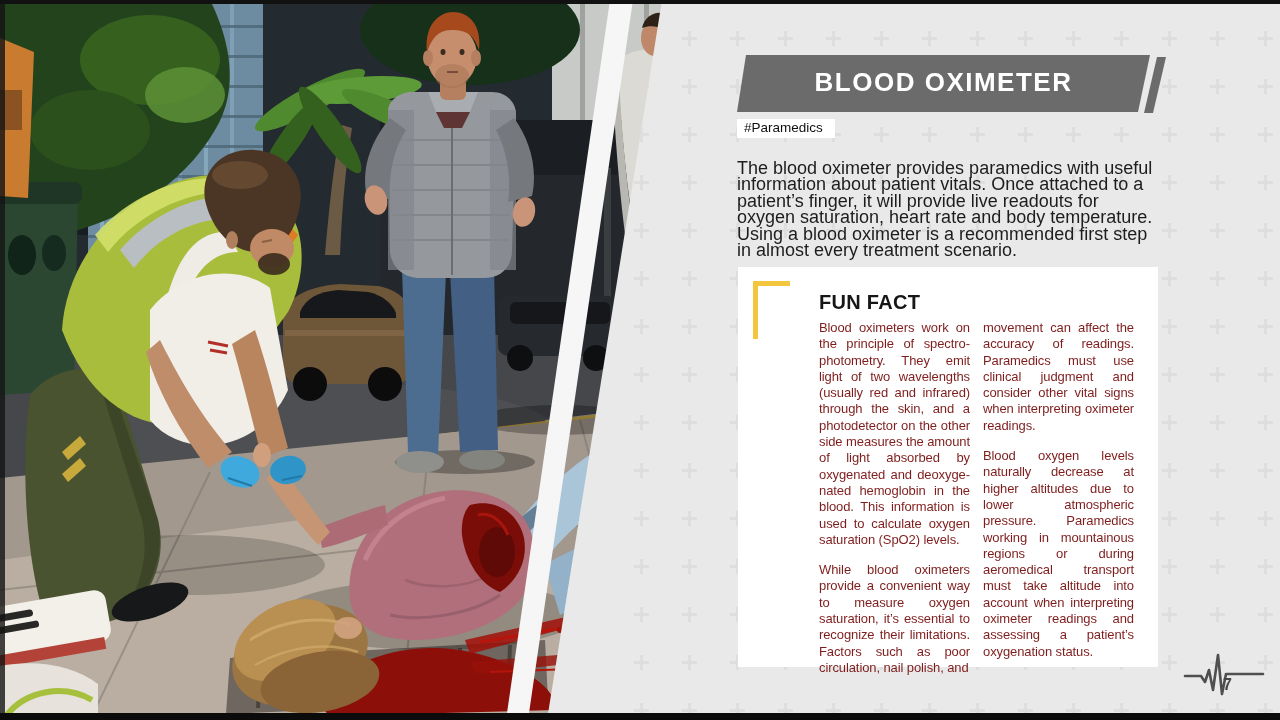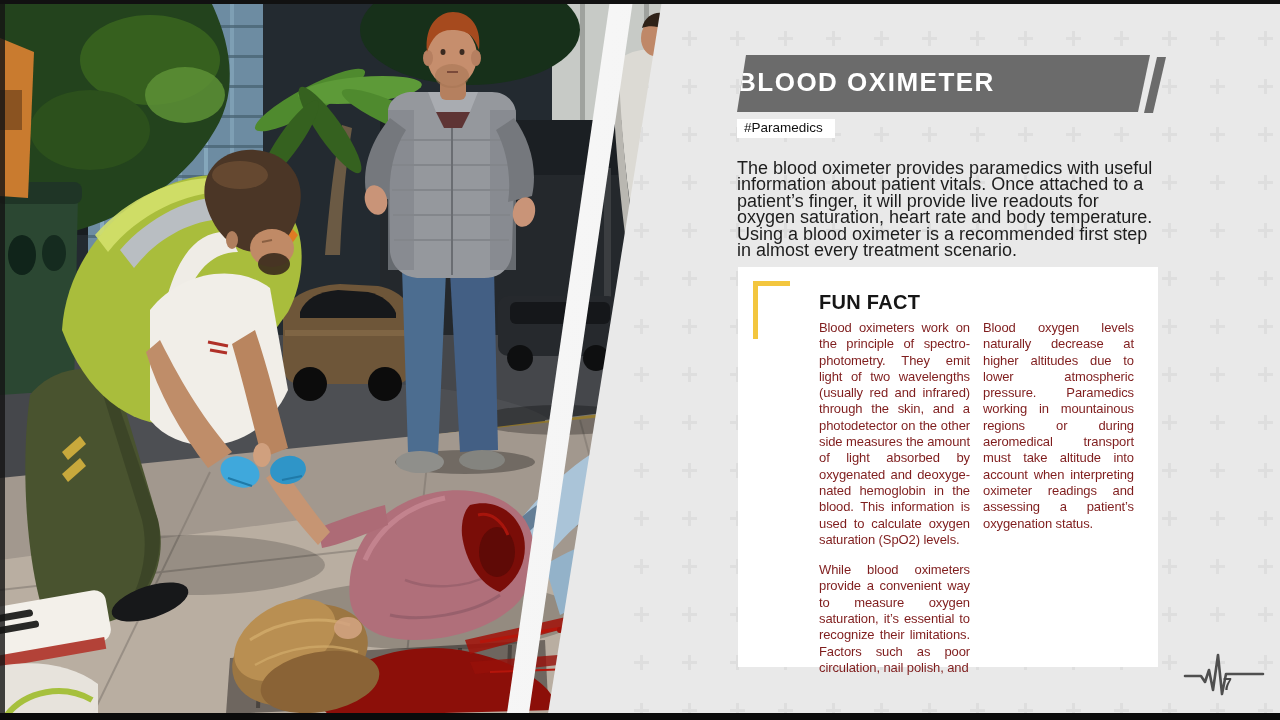--- a/index.html
+++ b/index.html
@@ -20,21 +20,21 @@
   .page { position:absolute; left:0; top:0; width:1280px; height:720px;
     clip-path:polygon(662px 0, 1280px 0, 1280px 720px, 547px 720px);
     background:#e9e9e9; }
   .plus-layer { position:absolute; inset:0; }
   .plus { position:absolute; width:15px; height:15px; }
   .plus::before { content:""; position:absolute; left:0; top:6px; width:15px; height:3px; background:#dedede; }
   .plus::after  { content:""; position:absolute; left:6px; top:0; width:3px; height:15px; background:#dedede; }
 
   .banner { position:absolute; left:737px; top:55px; width:413px; height:57px;
     background:#6b6b6b; clip-path:polygon(9px 0, 413px 0, 401px 100%, 0 100%);
-    display:flex; align-items:center; justify-content:flex-start; }
+    display:flex; align-items:center; justify-content:center; }
   .banner h1 { color:#fff; font-size:26px; font-weight:bold; letter-spacing:1.5px; padding-bottom:2px; }
   .banner-stripe { position:absolute; left:1144px; top:57px; width:22px; height:56px;
     background:#6b6b6b; clip-path:polygon(13px 0, 22px 0, 9px 100%, 0 100%); }
 
   .tag { position:absolute; left:737px; top:119px; background:#ffffff; color:#101010;
     font-size:13.5px; line-height:18px; padding:0 12px 1px 7px; }
 
   .intro { position:absolute; left:737px; top:160px; width:420px;
     font-size:18px; line-height:16.4px; color:#1d1d1d; }
 
@@ -511,20 +511,21 @@
     <div class="funfact">
       <div class="bracket-h"></div>
       <div class="bracket-v"></div>
       <h2>FUN FACT</h2>
       <div class="cols">
         <div class="col">
           <p>Blood oximeters work on the principle of spectro­photometry. They emit light of two wavelengths (usually red and infrared) through the skin, and a photodetector on the other side measures the amount of light absorbed by oxygenated and deoxyge­nated hemoglobin in the blood. This information is used to calculate oxygen saturation (SpO2) levels.</p>
           <p>While blood oximeters provide a convenient way to measure oxygen saturation, it’s essen­tial to recognize their limita­tions. Factors such as poor circulation, nail polish, and</p>
         </div>
         <div class="col">
+          <p>movement can affect the accuracy of readings. Paramedics must use clinical judgment and consider other vital signs when interpreting oximeter readings.</p>
           <p>Blood oxygen levels naturally decrease at higher altitudes due to lower atmospheric pressure. Paramedics working in mountainous regions or during aeromedical trans­port must take altitude into account when interpreting oximeter readings and assessing a patient’s oxygenation status.</p>
         </div>
       </div>
     </div>
 
     <div class="footer">
       <svg width="84" height="54" viewBox="0 0 84 54">
         <path d="M2,26 L18,26 L22,32 L26,20 L30,40 L35,5 L39,44 L43,24 L80,24" fill="none" stroke="#4f4f4f" stroke-width="2.6" stroke-linejoin="round" stroke-linecap="round"></path>
       </svg>
       <span class="page-num">7</span>

